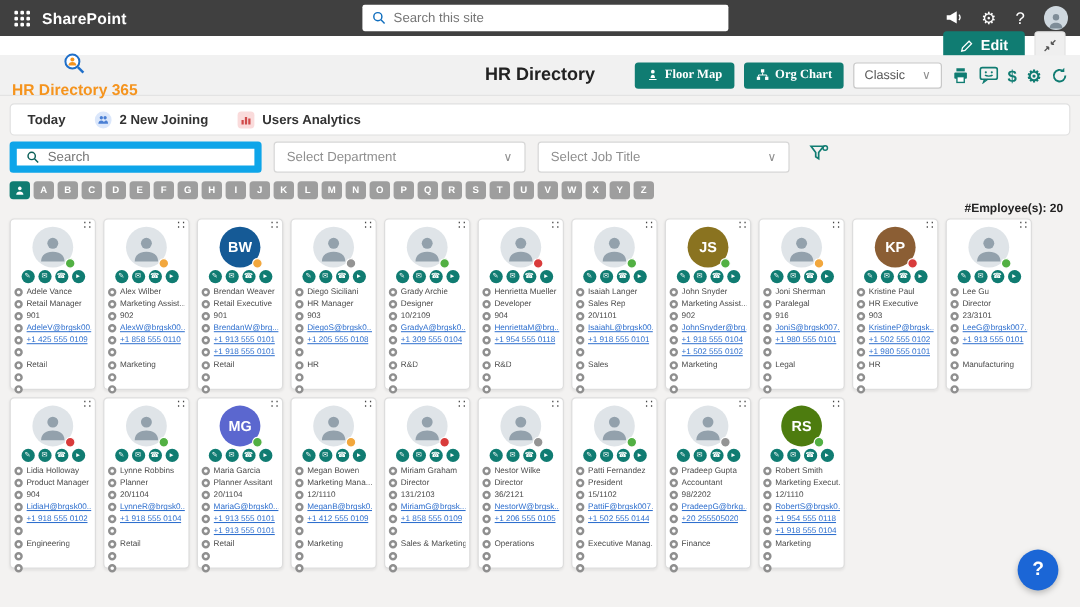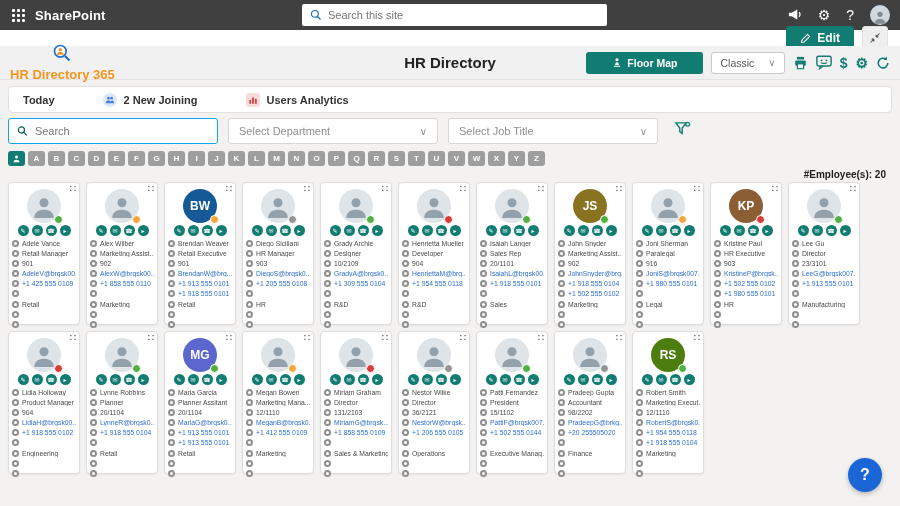--- a/index.html
+++ b/index.html
@@ -22,32 +22,32 @@
   .commandbar { height:16px; background:#fff; display:flex; align-items:center; justify-content:flex-end; padding:0 12px; gap:8px; }
   .edit-btn { background:#107c72; color:#fff; border:0; border-radius:3px; height:24px; padding:0 14px; font-size:12px; font-weight:bold; display:flex; align-items:center; gap:6px; cursor:pointer; font-family:"Liberation Sans",sans-serif; }
   .collapse-btn { width:26px; height:24px; background:#efefef; border:1px solid #e2e2e2; border-radius:3px; display:flex; align-items:center; justify-content:center; cursor:pointer; }
 
   
   .appheader { height:34px; background:#f1f1f1; display:flex; align-items:center; padding:0 10px; border-bottom:1px solid #e3e3e3; position:relative; }
   .logo { display:flex; align-items:center; gap:4px;flex-direction:column; }
   .logo-text { color:#f5941e; font-weight:bold; font-size:13px; }
   .page-title { position:absolute; left:0; right:0; text-align:center; font-weight:bold; font-size:15px; color:#222; pointer-events:none; }
   .hdr-right { margin-left:auto; display:flex; align-items:center; gap:8px; z-index:1; }
-  .teal-btn { background:#107c72; color:#fff; border:0; border-radius:3px; height:22px; padding:0 26px; font-size:10.5px; font-weight:bold; display:flex; align-items:center; gap:5px; cursor:pointer; font-family:Liberation Sans, sans-serif; }
+  .teal-btn { background:#107c72; color:#fff; border:0; border-radius:3px; height:22px; padding:0 10px; font-size:10.5px; font-weight:bold; display:flex; align-items:center; gap:5px; cursor:pointer; font-family:Liberation Serif, serif; }
   .view-select { background:#fff; border:1px solid #c8c8c8; border-radius:3px; height:22px; padding:0 8px; font-size:10.5px; color:#555; display:flex; align-items:center; gap:14px; cursor:pointer; }
   .hdr-ic { color:#107c72; font-size:14px; font-weight:bold; cursor:pointer; display:flex; align-items:center; }
 
   
-  .eventsbar { margin:6px 8px 0; background:#fff; border:1px solid #e0e0e0; border-radius:4px; height:27px; display:flex; align-items:center; padding:0 14px; gap:48px; }
+  .eventsbar { margin:6px 8px 0; background:#fff; border:1px solid #e0e0e0; border-radius:4px; height:27px; display:flex; align-items:center; padding:0 14px; gap:24px; }
   .ev-item { display:flex; align-items:center; gap:7px; font-size:11px; font-weight:bold; color:#333; cursor:pointer; }
   .ev-ic { width:14px; height:14px; border-radius:3px; display:flex; align-items:center; justify-content:center; }
 
   
   .filterbar { margin:5px 8px 0; display:flex; align-items:center; gap:10px; }
-  .f-search { background:#fff; border:1px solid #0ea5e9; border-radius:3px; height:26px; width:210px; display:flex; align-items:center; padding:0 8px; gap:7px; }
+  .f-search { background:#fff; border:6px solid #0ea5e9; border-radius:3px; height:26px; width:210px; display:flex; align-items:center; padding:0 8px; gap:7px; }
   .f-search input { border:0; outline:0; font-size:11px; width:100%; color:#444; font-family:"Liberation Sans",sans-serif; }
   .f-select { background:#fff; border:1px solid #d6d6d6; border-radius:3px; height:26px; width:210px; display:flex; align-items:center; justify-content:space-between; padding:0 10px; font-size:11px; color:#8f8f8f; cursor:pointer; }
   .chev { color:#8f8f8f; font-size:10px; }
   .funnel { cursor:pointer; margin-left:6px; }
   .zoom-ctl { margin-left:auto; display:flex; align-items:center; gap:6px; padding-right:6px; }
   .zoom-lbl { font-size:11px; font-weight:bold; color:#222; }
   .zbtn { width:13px; height:13px; background:#107c72; color:#fff; border-radius:2px; font-size:11px; line-height:11px; text-align:center; cursor:pointer; font-weight:bold; }
   .ztrack { width:150px; height:5px; background:#e3e3e3; border-radius:3px; position:relative; cursor:pointer; }
   .zfill { position:absolute; left:0; top:0; height:5px; width:38px; background:#2f7fe8; border-radius:3px; }
   .zhandle { position:absolute; left:32px; top:-4px; width:13px; height:13px; background:#2f7fe8; border-radius:50%; }
@@ -144,20 +144,29 @@
   </div>
   <div class="page-title">HR Directory</div>
   <div class="hdr-right">
     <button class="teal-btn">
       <svg width="10" height="11" viewBox="0 0 16 16">
           <circle cx="8" cy="3.5" r="2.5" fill="#fff"></circle>
           <path d="M5 12c0-3 1.5-4.5 3-4.5S11 9 11 12z" fill="#fff"></path>
           <path d="M3 14h10" stroke="#fff" stroke-width="1.6"></path>
         </svg>
       <span>Floor Map</span>
+    </button>
+    <button class="teal-btn">
+      <svg width="11" height="11" viewBox="0 0 16 16">
+          <rect x="6" y="1" width="4" height="4" fill="#fff"></rect>
+          <rect x="1" y="10" width="4" height="4" fill="#fff"></rect>
+          <rect x="11" y="10" width="4" height="4" fill="#fff"></rect>
+          <path d="M8 5v3M3 10V8h10v2" stroke="#fff" stroke-width="1.2" fill="none"></path>
+        </svg>
+      <span>Org Chart</span>
     </button>
     <div class="view-select">
       <span>Classic</span>
         <span class="chev">∨</span>
     </div>
     <span class="hdr-ic">
       <svg width="15" height="14" viewBox="0 0 16 16">
           <rect x="4" y="1" width="8" height="3" fill="#107c72"></rect>
           <rect x="2" y="5" width="12" height="6" rx="1" fill="#107c72"></rect>
           <rect x="4.5" y="9" width="7" height="5.5" fill="#fff" stroke="#107c72" stroke-width="1.3"></rect>

